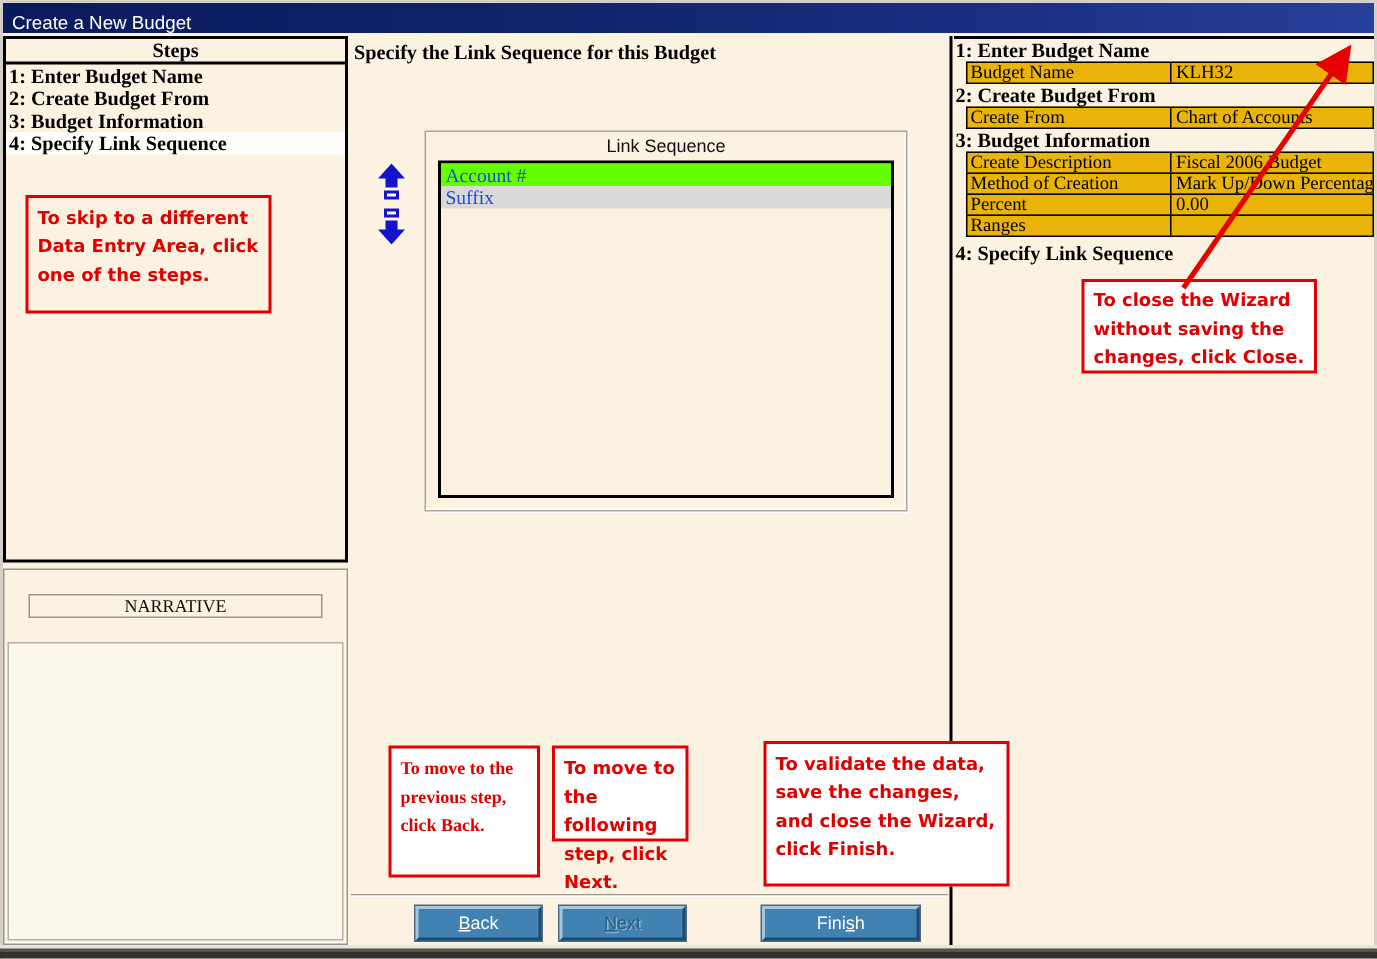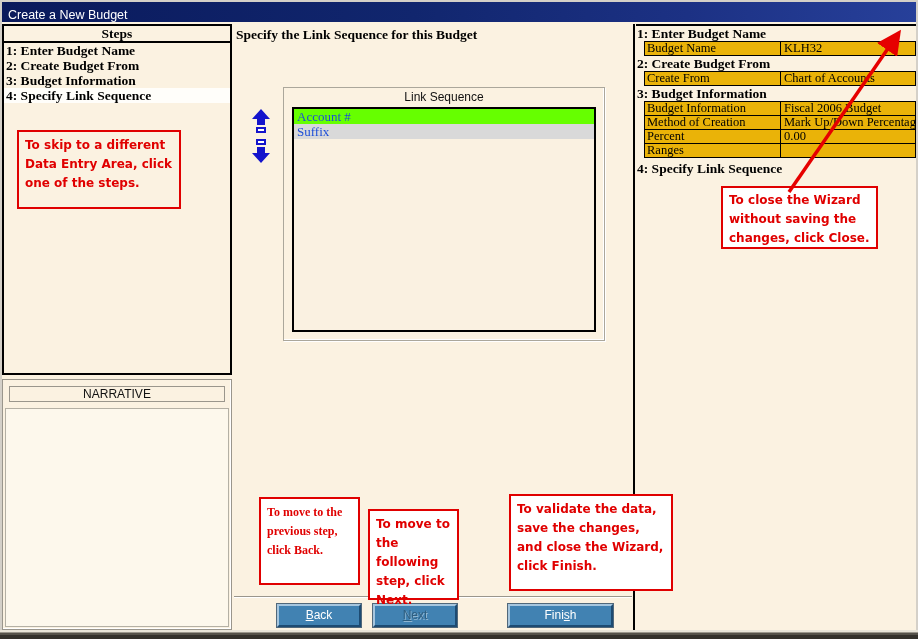--- a/index.html
+++ b/index.html
@@ -48,31 +48,31 @@
 
   .note {
     position:absolute; border:2px solid #E00000; color:#E00000;
     font-weight:bold; font-size:12px; line-height:1.58;
     font-family:"DejaVu Sans", sans-serif; padding:4px 6px; z-index:20;
   }
   .note.white { background:#FFFFFF; }
   .note-steps { left:17px; top:130px; width:164px; height:79px; }
   .note-close { left:721px; top:186px; width:157px; height:63px; padding:3px 6px; }
   .note-back   { left:259px; top:497px; width:101px; height:88px;font-family:Liberation Serif, serif; }
-  .note-next   { left:368px; top:497px; width:91px;  height:91px;margin-top:12px; }
+  .note-next   { left:368px; top:497px; width:91px;  height:64px; }
   .note-finish { left:509px; top:494px; width:164px; height:97px; }
 
   .narrative {
     position:absolute; left:2px; top:379px; width:230px; height:251px;
     border:1px solid #9a968c; box-shadow: -1px -1px 0 #fff inset;
     background:#FBF2E1; display:flex; flex-direction:column;
   }
   .narrative-header {
-    margin:6px; border:1px solid #9a968c; height:16px; line-height:15px;
-    text-align:center; font-size:12px; color:#111;
+    margin:16px; border:1px solid #9a968c; height:16px; line-height:15px;
+    text-align:center; font-size:12px; color:#111;font-family:Liberation Serif, serif;
   }
   .narrative-body { margin:0 2px 2px 2px; border:1px solid #b4b0a4; flex:1; background:#FDF8EC; }
 
   
   .center-heading {
     position:absolute; left:236px; top:27px;
     font-family:"Liberation Serif", serif; font-weight:bold; font-size:13.5px; color:#000;
   }
   .move-btn { position:absolute; left:250px; width:22px; height:26px; cursor:pointer; }
   .move-up { top:108px; } .move-down { top:138px; }
@@ -206,21 +206,21 @@
   <div class="rp-title">2: Create Budget From</div>
   <div class="rp-table">
     <div class="rp-row">
       <div class="rp-label">Create From</div>
       <div class="rp-value">Chart of Accounts</div>
     </div>
   </div>
   <div class="rp-title">3: Budget Information</div>
   <div class="rp-table">
     <div class="rp-row">
-      <div class="rp-label">Budget Information</div>
+      <div class="rp-label">Create Description</div>
       <div class="rp-value">Fiscal 2006 Budget</div>
     </div>
     <div class="rp-row">
       <div class="rp-label">Method of Creation</div>
       <div class="rp-value">Mark Up/Down Percentage</div>
     </div>
     <div class="rp-row">
       <div class="rp-label">Percent</div>
       <div class="rp-value">0.00</div>
     </div>

